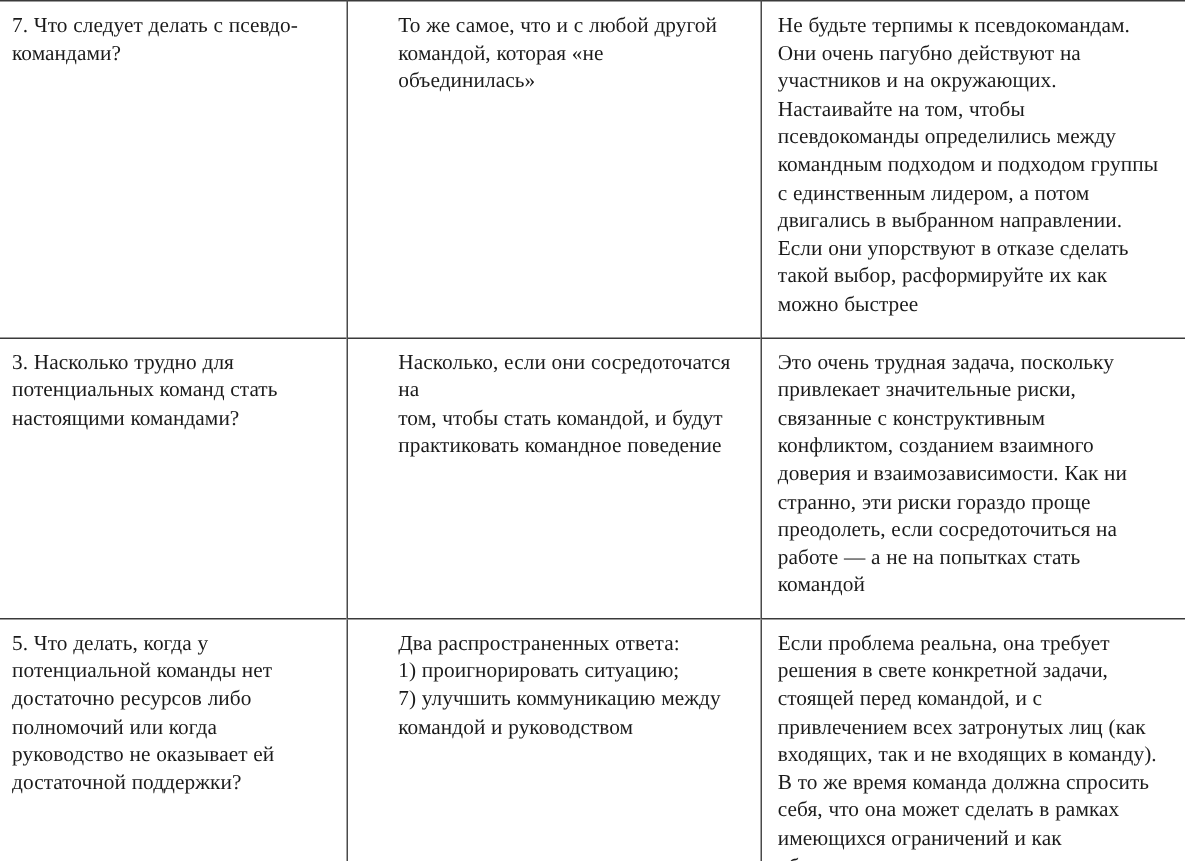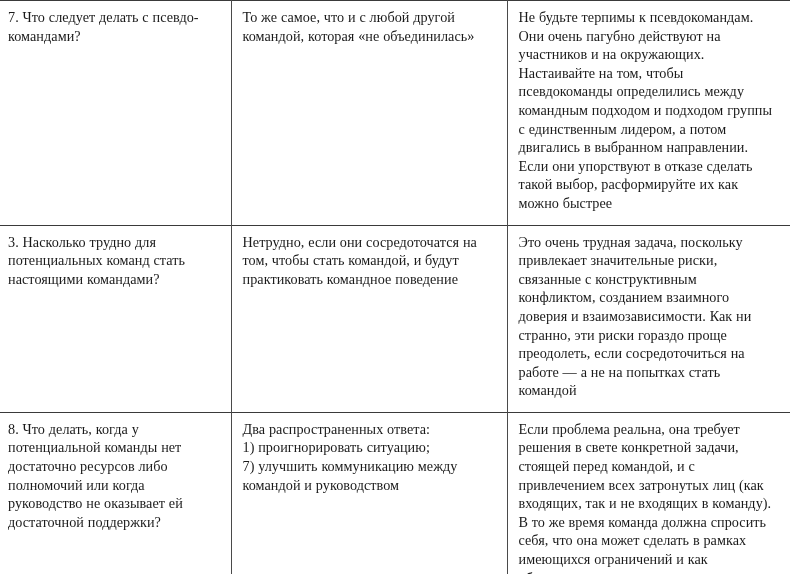--- a/index.html
+++ b/index.html
@@ -51,20 +51,21 @@
   tr.row-last > td.cell {
     border-bottom: 1.4px solid #3a3a3a;
   }
 
   
   td.cell-q {
     border-right: 1.1px solid #4a4a4a;
   }
   td.cell-a {
     border-right: 1.1px solid #4a4a4a;
+    padding-left: 23px;
   }
 
   .cell-inner {
     padding: 7px 10px 12px 8px;
     font-size: 14.2px;
     line-height: 18.6px;
     letter-spacing: 0.05px;
     word-spacing: 0.2px;
     text-rendering: optimizeLegibility;
   }
@@ -126,21 +127,21 @@
       <tr class="row row-2">
         <td class="cell cell-q">
           <div class="cell-inner">
             <p class="para">3. Насколько трудно для
 потенциальных команд стать
 настоящими командами?</p>
           </div>
         </td>
         <td class="cell cell-a">
           <div class="cell-inner">
-            <p class="para">Нетрудно, если они сосредоточатся на
+            <p class="para">Насколько, если они сосредоточатся на
 том, чтобы стать командой, и будут
 практиковать командное поведение</p>
           </div>
         </td>
         <td class="cell cell-b">
           <div class="cell-inner">
             <p class="para">Это очень трудная задача, поскольку
 привлекает значительные риски,
 связанные с конструктивным
 конфликтом, созданием взаимного
@@ -148,21 +149,21 @@
 странно, эти риски гораздо проще
 преодолеть, если сосредоточиться на
 работе — а не на попытках стать
 командой</p>
           </div>
         </td>
       </tr>
       <tr class="row row-3 row-last">
         <td class="cell cell-q">
           <div class="cell-inner">
-            <p class="para">8. Что делать, когда у
+            <p class="para">5. Что делать, когда у
 потенциальной команды нет
 достаточно ресурсов либо
 полномочий или когда
 руководство не оказывает ей
 достаточной поддержки?</p>
           </div>
         </td>
         <td class="cell cell-a">
           <div class="cell-inner">
             <p class="para">Два распространенных ответа:

